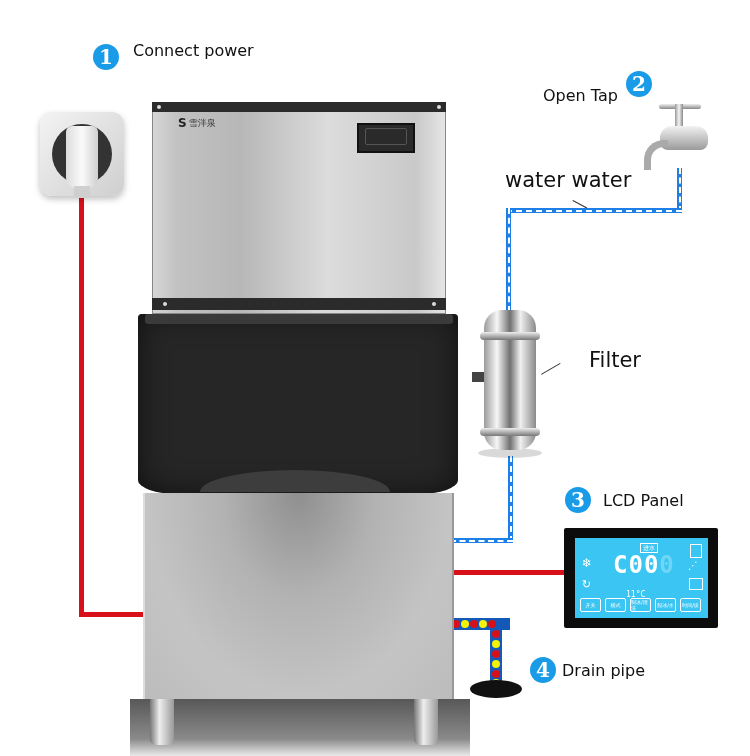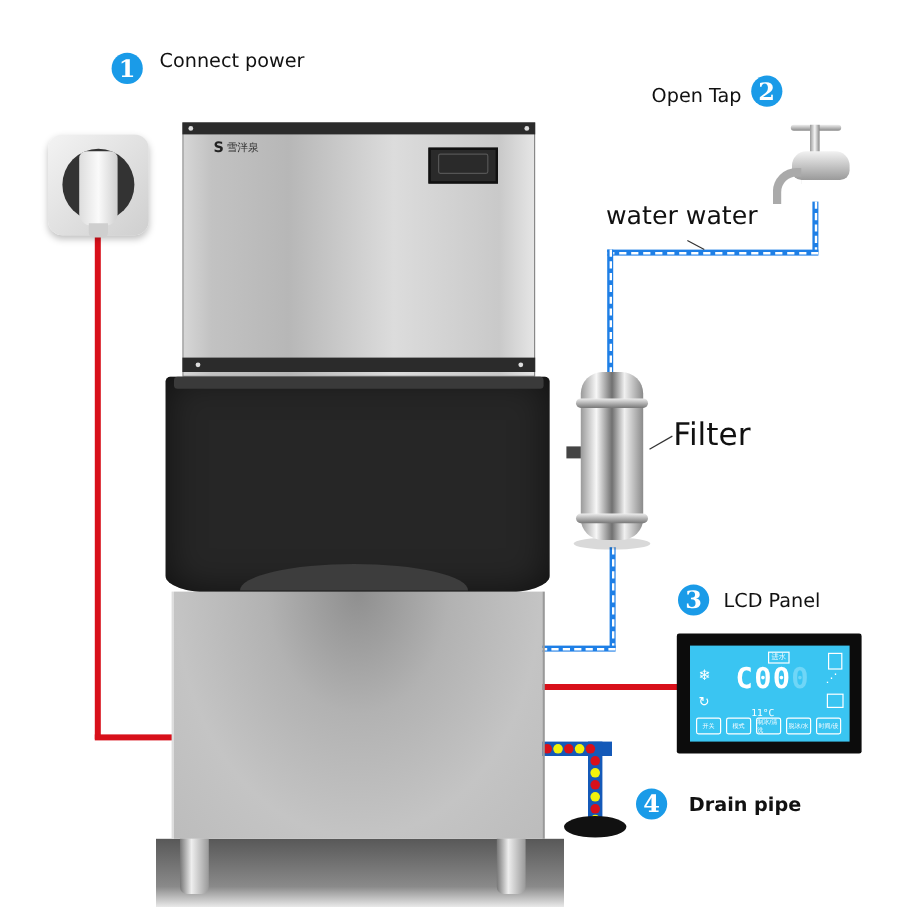--- a/index.html
+++ b/index.html
@@ -141,40 +141,40 @@
   <div class="filter-shadow"></div>
   <div class="filter"></div>
   <div class="filter-band" style="top:332px;"></div>
   <div class="filter-band" style="top:428px;"></div>
   <div class="filter-stub"></div>
 </div>
 <div class="arrow-line" style="left:541px; top:374px; width:22px; transform: rotate(-30deg);"></div>
 <div class="arrow-line" style="left:573px; top:200px; width:16px; transform: rotate(28deg);"></div>
 
 <div class="abs" style="left:505px; top:168px; font-size:21px; color:#111;">water water</div>
-<div class="abs" style="left:561px; top:348px; font-size:26px; color:#111;">Filter</div>
+<div class="abs" style="left:589px; top:348px; font-size:21px; color:#111;">Filter</div>
 
 <div class="step" style="left:93px; top:44px;">
   <div class="badge">1</div>
   <span class="step-text" style="margin-left:14px; margin-top:-14px;">Connect power</span>
 </div>
 
 <div class="step" style="left:543px; top:62px;">
-  <span class="step-text" style="margin-right:8px; margin-top:8px;">Open Tap</span>
+  <span class="step-text" style="margin-right:8px; margin-top:24px;">Open Tap</span>
   <div class="badge">2</div>
 </div>
 
 <div class="step" style="left:565px; top:487px;">
   <div class="badge">3</div>
   <span class="step-text" style="margin-left:12px;">LCD Panel</span>
 </div>
 
 <div class="step" style="left:530px; top:657px;">
   <div class="badge">4</div>
-  <span class="step-text" style="margin-left:18px;font-weight:bold;">Drain pipe</span>
+  <span class="step-text" style="margin-left:6px;">Drain pipe</span>
 </div>
 
 <div class="lcd-frame"></div>
 <div class="lcd"></div>
 <div class="lcd-tag">进水</div>
 <div class="lcd-snow">❄</div>
 <div class="lcd-cycle">↻</div>
 <div class="lcd-digits">
   <span>C00</span><span class="lcd-ghost">0</span>
 </div>

